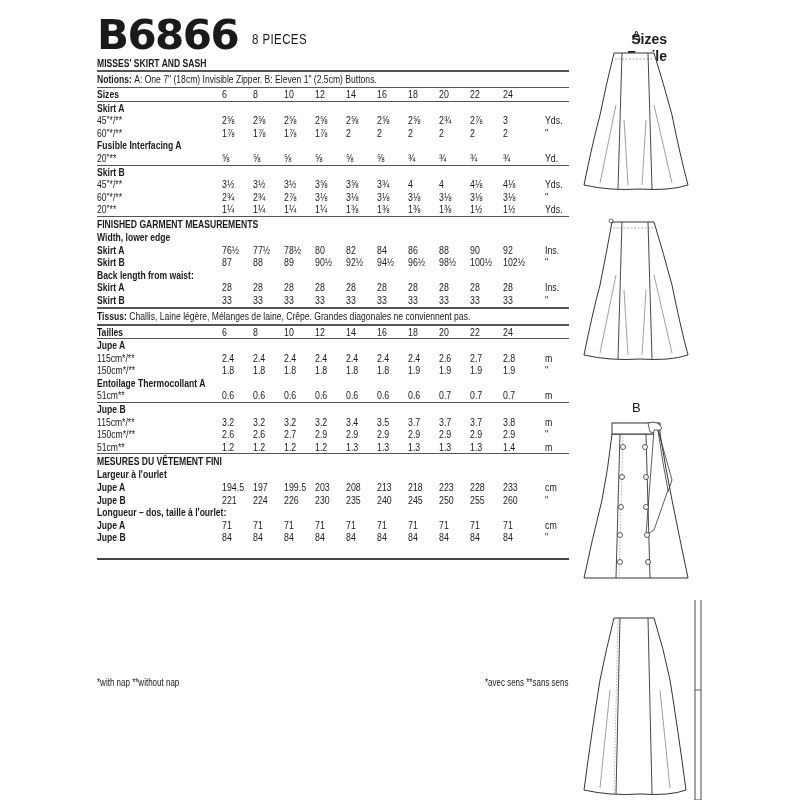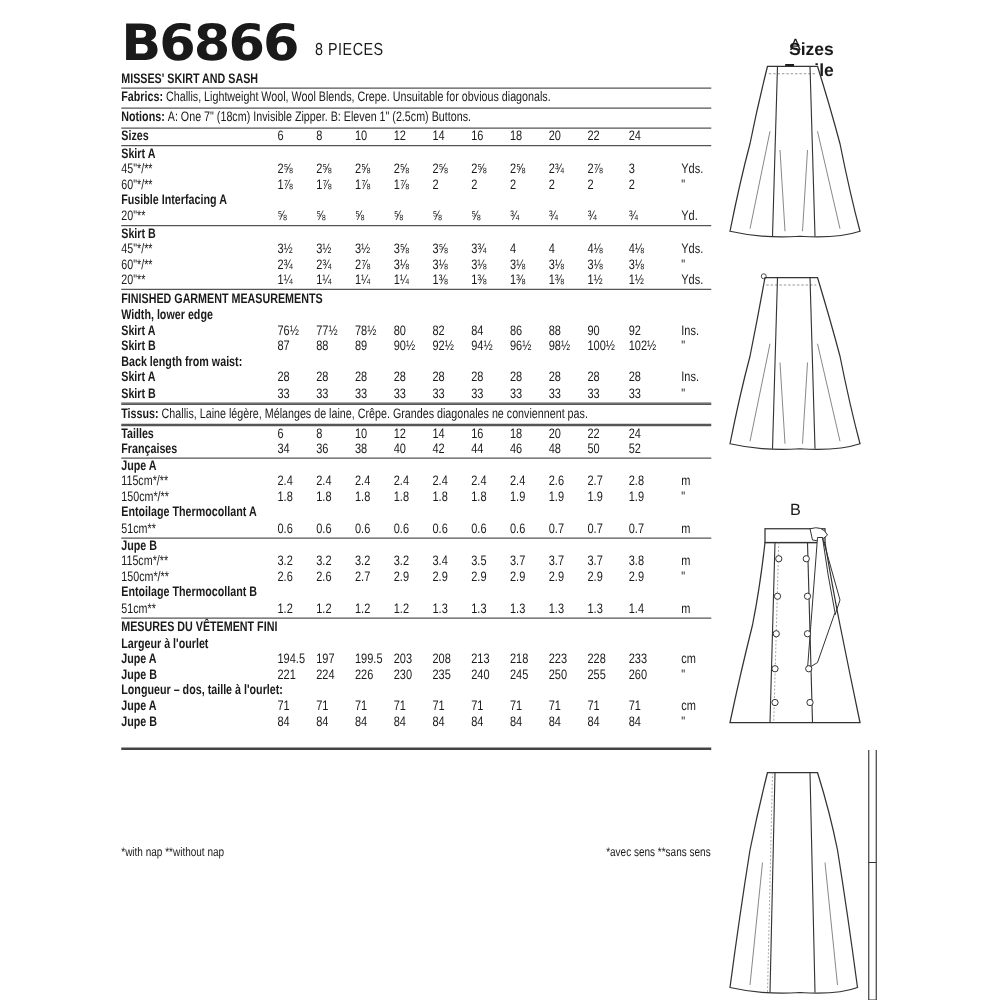--- a/index.html
+++ b/index.html
@@ -37,21 +37,20 @@
     <div class="pieces">8 PIECES</div>
     <div class="level">
       <div>Sizes</div>
       <div>Facile</div>
     </div>
   </div>
 
   <div class="table-area" id="table-area">
       <div class="heading"><span>MISSES' SKIRT AND SASH</span></div>
       <div class="rule"></div>
-      <div class="para"><span><b>Fabrics:</b> <span style="transform: none;">Challis, Lightweight Wool, Wool Blends, Crepe. Unsuitable for obvious diagonals.</span></span></div>
       <div class="rule"></div>
       <div class="para"><span><b>Notions:</b> <span style="transform: none;">A: One 7" (18cm) Invisible Zipper. B: Eleven 1" (2.5cm) Buttons.</span></span></div>
       <div class="rule"></div>
       <div class="row">
         <span class="lbl b">Sizes</span>
         <span class="c" style="left: 125px;">6</span>
         <span class="c" style="left: 156px;">8</span>
         <span class="c" style="left: 187px;">10</span>
         <span class="c" style="left: 218px;">12</span>
         <span class="c" style="left: 249px;">14</span>
@@ -231,33 +230,20 @@
         <span class="c" style="left: 156px;">8</span>
         <span class="c" style="left: 187px;">10</span>
         <span class="c" style="left: 218px;">12</span>
         <span class="c" style="left: 249px;">14</span>
         <span class="c" style="left: 280px;">16</span>
         <span class="c" style="left: 311px;">18</span>
         <span class="c" style="left: 342px;">20</span>
         <span class="c" style="left: 373px;">22</span>
         <span class="c" style="left: 406px;">24</span>
       </div>
-      <div class="row">
-        <span class="lbl b">Françaises</span>
-        <span class="c" style="left: 125px;">34</span>
-        <span class="c" style="left: 156px;">36</span>
-        <span class="c" style="left: 187px;">38</span>
-        <span class="c" style="left: 218px;">40</span>
-        <span class="c" style="left: 249px;">42</span>
-        <span class="c" style="left: 280px;">44</span>
-        <span class="c" style="left: 311px;">46</span>
-        <span class="c" style="left: 342px;">48</span>
-        <span class="c" style="left: 373px;">50</span>
-        <span class="c" style="left: 406px;">52</span>
-      </div>
       <div class="rule"></div>
       <div class="row">
         <span class="lbl b">Jupe A</span>
       </div>
       <div class="row">
         <span class="lbl">115cm*/**</span>
         <span class="c" style="left: 125px;">2.4</span>
         <span class="c" style="left: 156px;">2.4</span>
         <span class="c" style="left: 187px;">2.4</span>
         <span class="c" style="left: 218px;">2.4</span>
@@ -324,23 +310,20 @@
         <span class="c" style="left: 156px;">2.6</span>
         <span class="c" style="left: 187px;">2.7</span>
         <span class="c" style="left: 218px;">2.9</span>
         <span class="c" style="left: 249px;">2.9</span>
         <span class="c" style="left: 280px;">2.9</span>
         <span class="c" style="left: 311px;">2.9</span>
         <span class="c" style="left: 342px;">2.9</span>
         <span class="c" style="left: 373px;">2.9</span>
         <span class="c" style="left: 406px;">2.9</span>
         <span class="u">"</span>
-      </div>
-      <div class="row">
-        <span class="lbl b">Entoilage Thermocollant B</span>
       </div>
       <div class="row">
         <span class="lbl">51cm**</span>
         <span class="c" style="left: 125px;">1.2</span>
         <span class="c" style="left: 156px;">1.2</span>
         <span class="c" style="left: 187px;">1.2</span>
         <span class="c" style="left: 218px;">1.2</span>
         <span class="c" style="left: 249px;">1.3</span>
         <span class="c" style="left: 280px;">1.3</span>
         <span class="c" style="left: 311px;">1.3</span>

